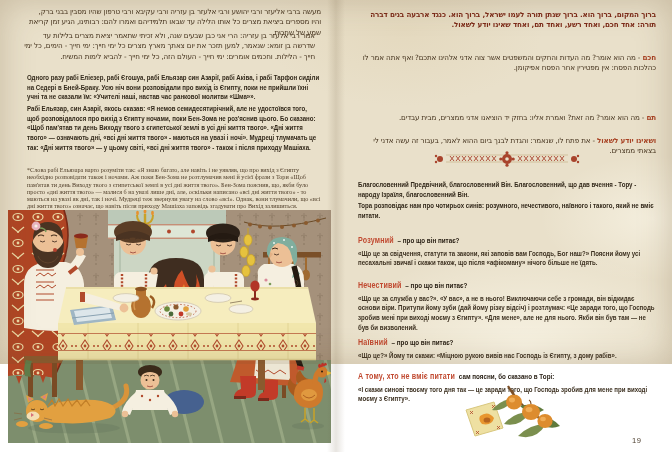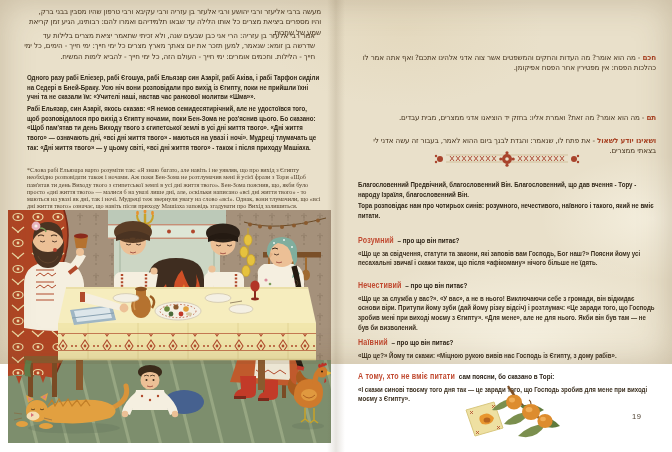--- a/index.html
+++ b/index.html
@@ -358,20 +358,21 @@
         <path d="M310,156 q1,-4 3,-1 q1,-4 3,-1 q2,-3 3,1 l-8,3 Z" fill="#c03227"></path>
         <path d="M317,168 q3,4 -1,5 Z" fill="#c03227"></path>
         <path d="M319,161 l5,2 l-5,2.4 Z" fill="#e8b83c"></path>
         <circle cx="314" cy="161.5" r="1" fill="#2a1c10"></circle>
         <path d="M297,198 v11 m0,0 l-4,3 m4,-3 l4,3 M306,198 v12 m0,0 l-4,3 m4,-3 l4,3" stroke="#c9a227" stroke-width="1.5" fill="none"></path>
       </g>
     </svg>
   </div>
 
   <div class="page" id="page-right">
+    <div class="abs heb heb-red" style="left:22px;top:10px;width:298px;">ברוך המקום, ברוך הוא. ברוך שנתן תורה לעמו ישראל, ברוך הוא. כנגד ארבעה בנים דברה תורה: אחד חכם, ואחד רשע, ואחד תם, ואחד שאינו יודע לשאול.</div>
 
     <div class="abs heb" style="left:22px;top:53px;width:298px;">
       <span class="heb-lead">חכם</span>
       <span>- מה הוא אומר? מה העדות והחקים והמשפטים אשר צוה אדני אלהינו אתכם? ואף אתה אמר לו כהלכות הפסח: אין מפטירין אחר הפסח אפיקומן.</span>
     </div>
     <div class="abs heb" style="left:22px;top:113px;width:298px;text-align:right;">
       <span class="heb-lead">תם</span>
       <span>- מה הוא אומר? מה זאת? ואמרת אליו: בחזק יד הוציאנו אדני ממצרים, מבית עבדים.</span>
     </div>
     <div class="abs heb" style="left:22px;top:136px;width:298px;">
@@ -462,18 +463,18 @@
           <ellipse cx="62" cy="16" rx="3" ry="2.4" fill="#f0ad56"></ellipse>
           <ellipse cx="81" cy="28" rx="9" ry="8" fill="#dd8c2e"></ellipse>
           <ellipse cx="79" cy="25.6" rx="3.4" ry="2.6" fill="#f0ad56"></ellipse>
           <ellipse cx="95" cy="37" rx="7.6" ry="7" fill="#dd8c2e"></ellipse>
           <ellipse cx="93" cy="35" rx="2.8" ry="2.2" fill="#f0ad56"></ellipse>
           <path d="M64,11 q0,-3 -2,-5 M81,20 q0,-3 -2,-4" stroke="#7a4f28" stroke-width="1.2" fill="none"></path>
         </g>
       </g>
     </svg>
 
-    <div class="abs pagenum" style="left:296px;top:412px;">19</div>
+    <div class="abs pagenum" style="left:296px;top:436px;">19</div>
   </div>
 
   <div id="gutter"></div>
   <div id="vignette"></div>
 </div>
 
 </body></html>

